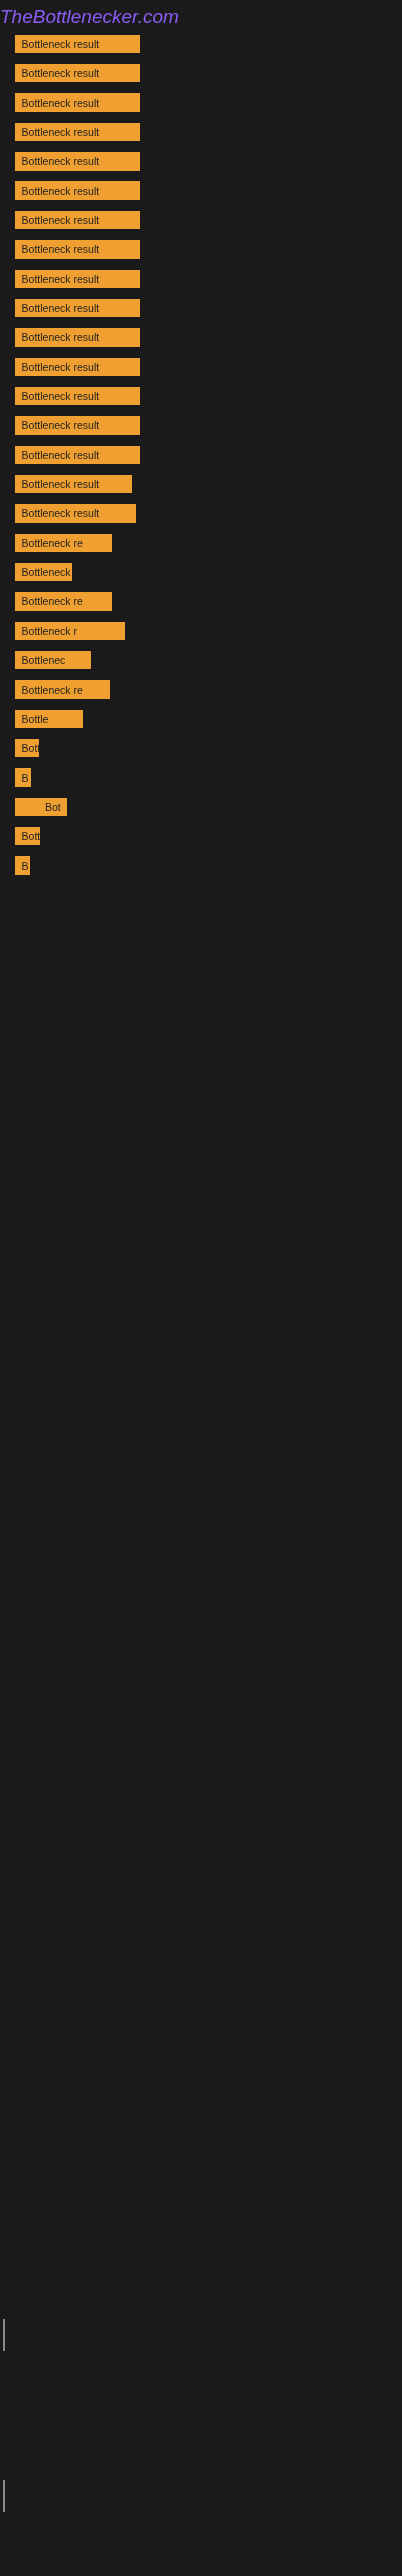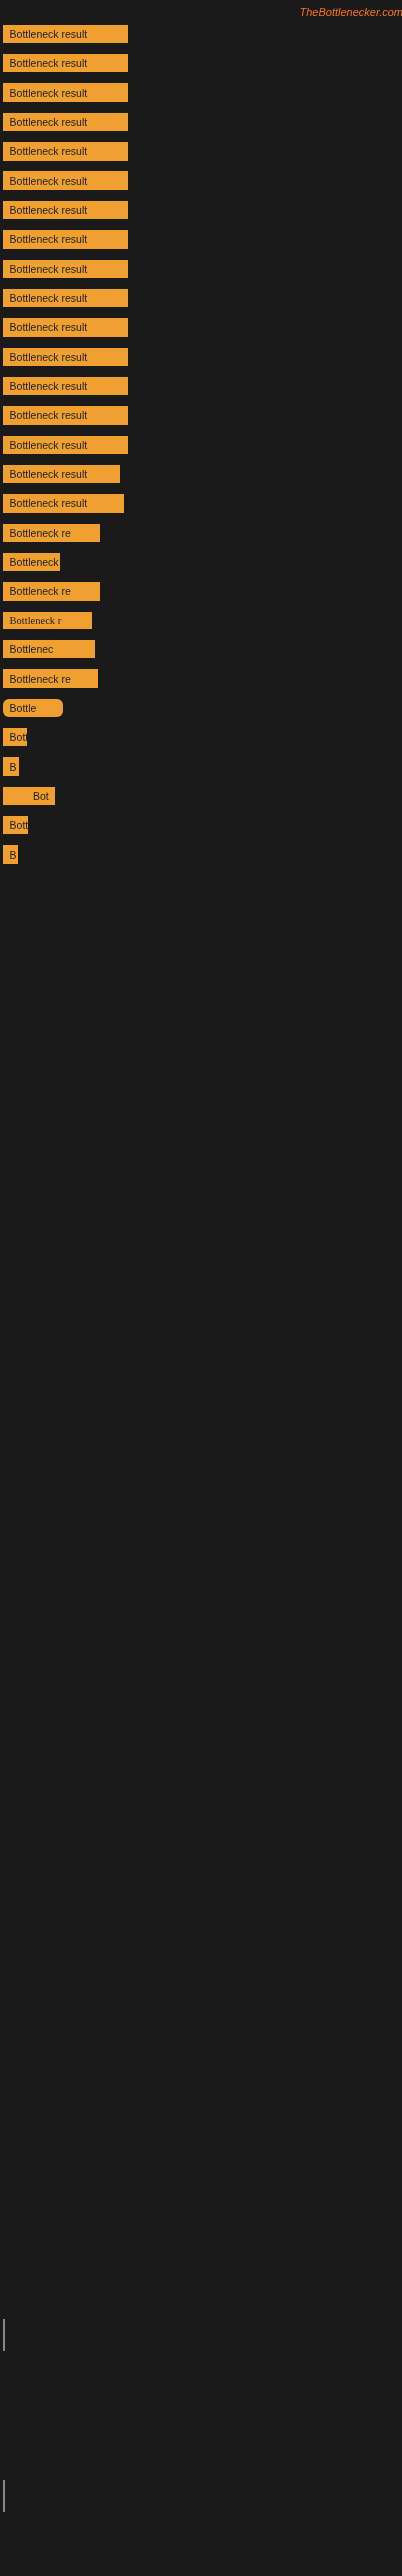--- a/index.html
+++ b/index.html
@@ -10,34 +10,35 @@
 
     body {
       background-color: #1a1a1a;
       width: 403px;
       min-height: 2576px;
       font-family: Arial, sans-serif;
       position: relative;
     }
 
     .site-title {
-      text-align: right;
-      color: #f97316;
-      font-size: 11px;
+      text-align: left;
+      color: #8b5cf6;
+      font-size: 19px;
       padding: 6.4px 0 3.2px 0;
       font-style: italic;
     }
 
     .results-container {
       padding: 0 3.2px;
     }
 
     .result-item {
       margin-bottom: 1.6px;
       padding: 3.2px 0;
+      margin-left: 12px;
     }
 
     .result-bar {
       background-color: #f0a030;
       color: #222222;
       font-size: 10.5px;
       font-weight: normal;
       padding: 3.2px 6.4px;
       display: inline-block;
       white-space: nowrap;
@@ -71,24 +72,24 @@
     <div class="result-item"><div class="result-bar" style="width: 125px;">Bottleneck result</div></div>
     <div class="result-item"><div class="result-bar" style="width: 125px;">Bottleneck result</div></div>
     <div class="result-item"><div class="result-bar" style="width: 125px;">Bottleneck result</div></div>
     <div class="result-item"><div class="result-bar" style="width: 125px;">Bottleneck result</div></div>
     <div class="result-item"><div class="result-bar" style="width: 125px;">Bottleneck result</div></div>
     <div class="result-item"><div class="result-bar" style="width: 117px;">Bottleneck result</div></div>
     <div class="result-item"><div class="result-bar" style="width: 121px;">Bottleneck result</div></div>
     <div class="result-item"><div class="result-bar" style="width: 97px;">Bottleneck re</div></div>
     <div class="result-item"><div class="result-bar" style="width: 57px;">Bottleneck</div></div>
     <div class="result-item"><div class="result-bar" style="width: 97px;">Bottleneck re</div></div>
-    <div class="result-item"><div class="result-bar" style="width: 89px; font-family: Liberation Serif, serif;">Bottleneck r</div></div>
-    <div class="result-item"><div class="result-bar" style="width: 92px;">Bottlenec</div></div>
+    <div class="result-item"><div class="result-bar" style="width: 110px;">Bottleneck r</div></div>
+    <div class="result-item"><div class="result-bar" style="width: 76px;">Bottlenec</div></div>
     <div class="result-item"><div class="result-bar" style="width: 95px;">Bottleneck re</div></div>
-    <div class="result-item"><div class="result-bar" style="width: 60px; border-radius: 6px;">Bottle</div></div>
+    <div class="result-item"><div class="result-bar" style="width: 68px;">Bottle</div></div>
     <div class="result-item"><div class="result-bar" style="width: 24px;">Bott</div></div>
     <div class="result-item"><div class="result-bar" style="width: 16px;">B</div></div>
     <div class="result-item"><div class="result-bar" style="width: 52px; text-align: right;">Bot</div></div>
     <div class="result-item"><div class="result-bar" style="width: 25px;">Bottler</div></div>
     <div class="result-item"><div class="result-bar" style="width: 14.5px;">B</div></div>
   </div>
 
 <div class="cursor-line" style="bottom: 225px;"></div>
 <div class="cursor-line" style="bottom: 64px;"></div>
 

